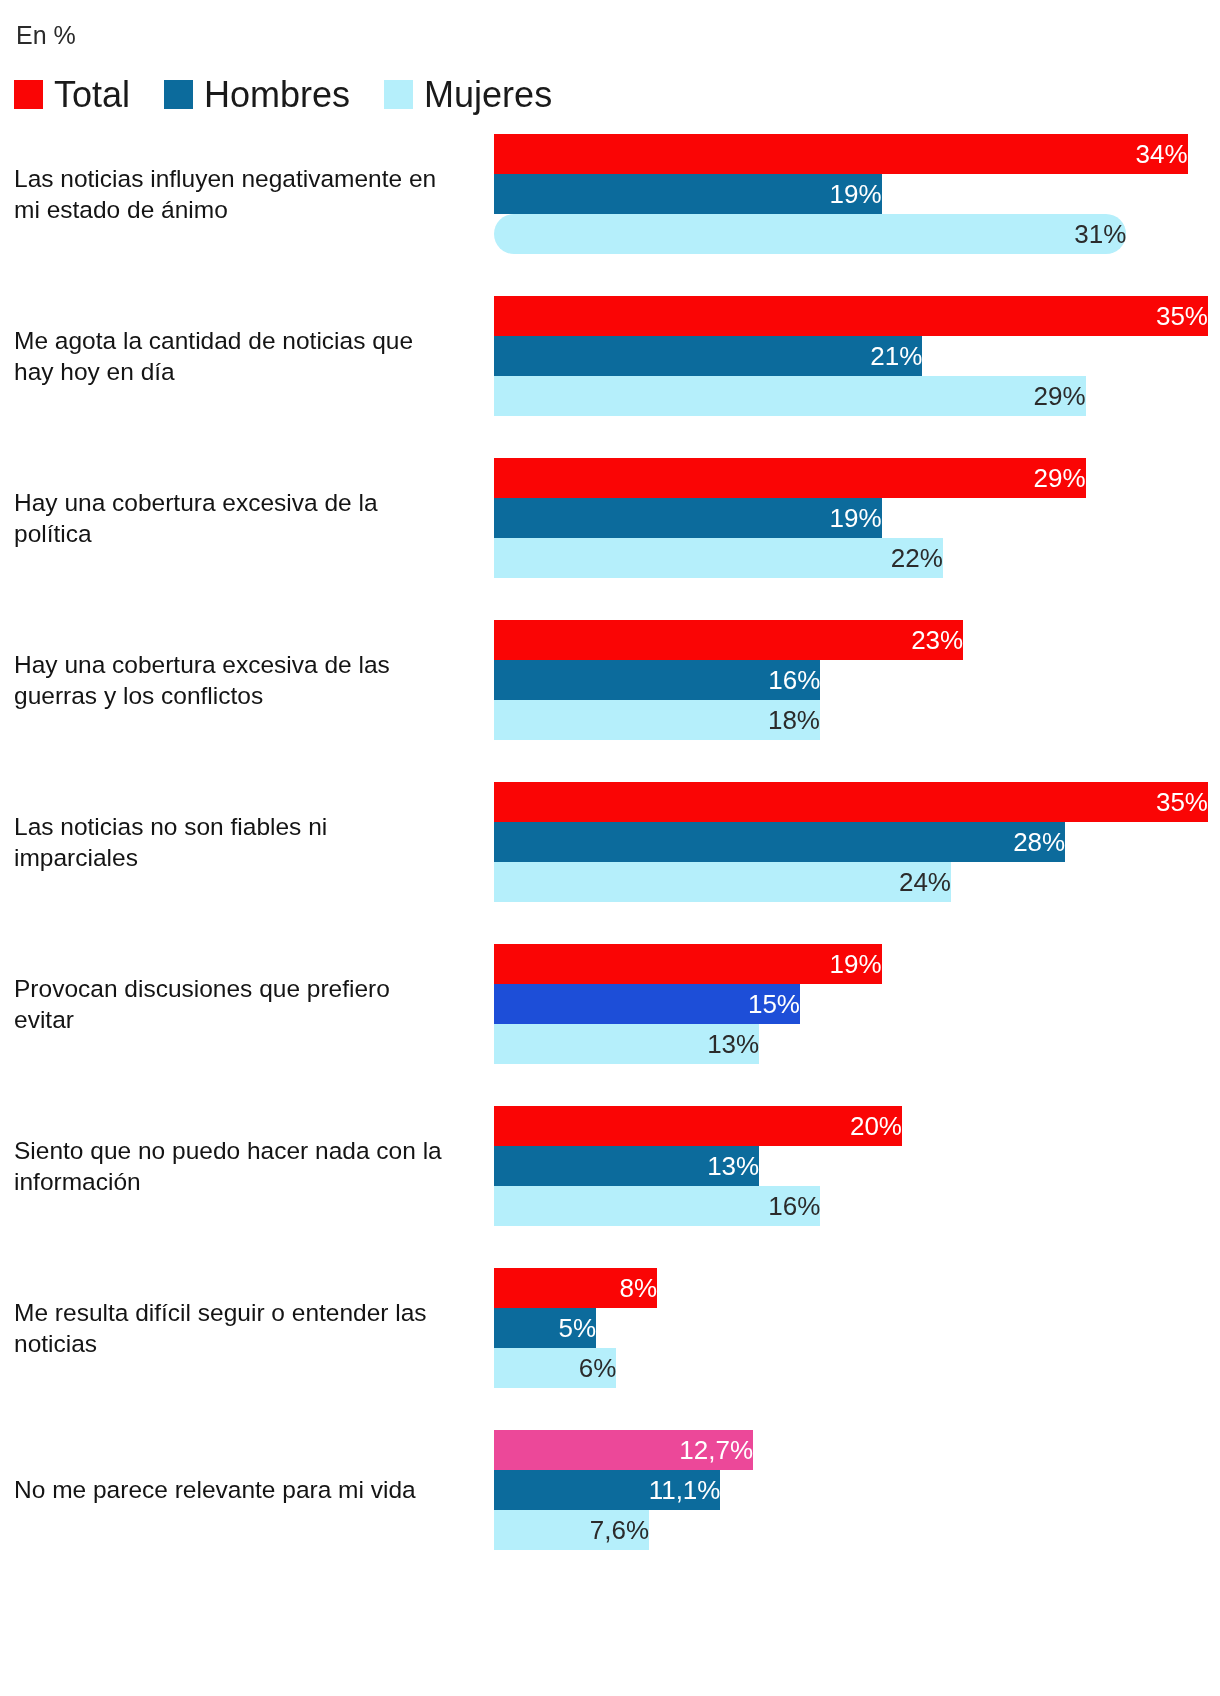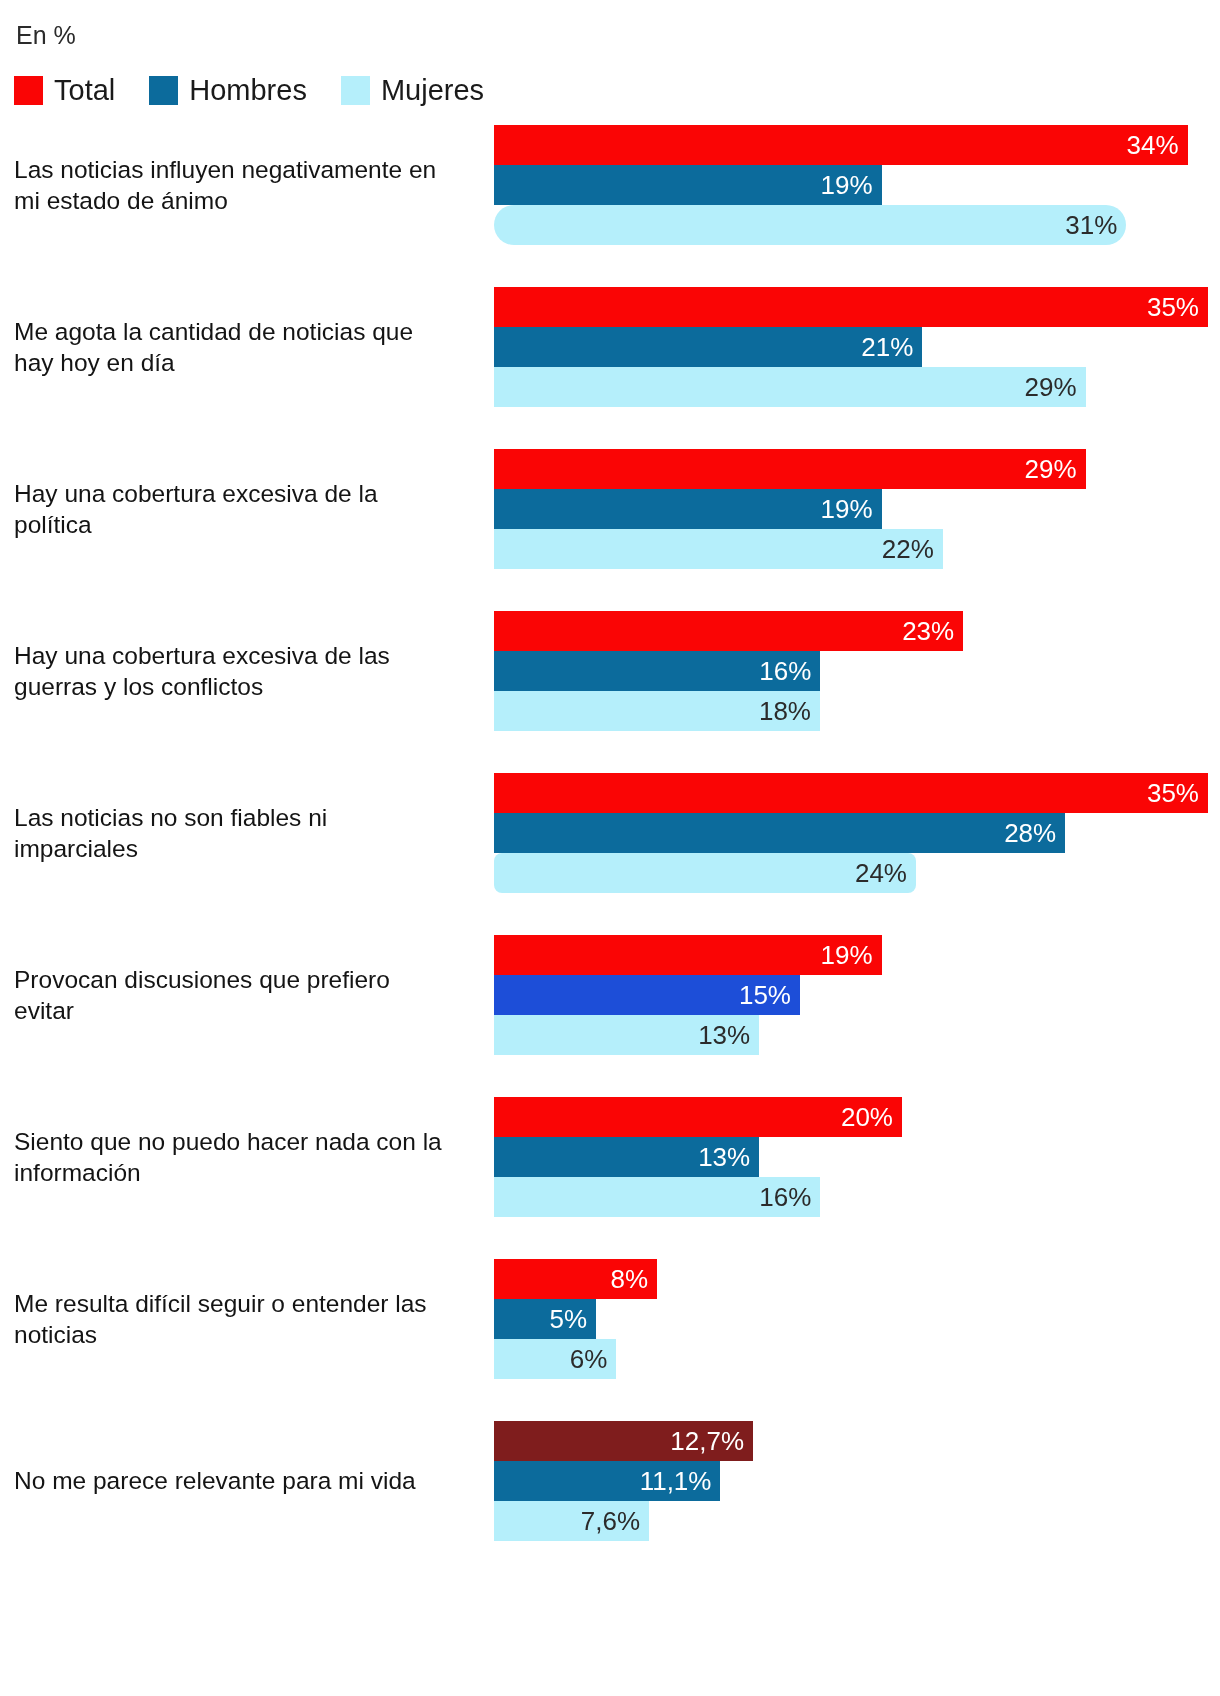--- a/index.html
+++ b/index.html
@@ -47,21 +47,21 @@
     display: flex;
     align-items: center;
     margin-right: 34px;
   }
   .legend-swatch {
     width: 29px;
     height: 29px;
     flex: 0 0 auto;
   }
   .legend-label {
-    font-size: 29px;
+    font-size: 36px;
     color: #1a1a1a;
     margin-left: 11px;
     white-space: nowrap;
   }
 
   
   .chart-body {
     position: relative;
     margin-top: 18px;
     padding-left: 14px;
@@ -102,21 +102,20 @@
     top: 0;
     height: 40px;
     display: flex;
     align-items: center;
     justify-content: flex-end;
     box-sizing: border-box;
   }
   .bar-value {
     font-size: 26px;
     line-height: 1;
-    padding-right: 9px;
     white-space: nowrap;
   }
   .bar-value.inside-light { color: #ffffff; }
   .bar-value.inside-dark  { color: #2b2b2b; }
 </style>
 </head>
 <body>
 
 <div class="header">
   <div class="chart-subtitle">En %</div>
@@ -225,21 +224,21 @@
           <div class="bar" style="width: 714px; background: rgb(250, 5, 5);">
             <span class="bar-value inside-light">35%</span>
           </div>
         </div>
         <div class="bar-row">
           <div class="bar" style="width: 571.2px; background: rgb(12, 107, 156);">
             <span class="bar-value inside-light">28%</span>
           </div>
         </div>
         <div class="bar-row">
-          <div class="bar" style="width: 422px; background: rgb(181, 239, 251); border-radius: 8px;">
+          <div class="bar" style="width: 457px; background: rgb(181, 239, 251);">
             <span class="bar-value inside-dark">24%</span>
           </div>
         </div>
       </div>
     </div>
     <div class="bar-group">
       <div class="group-label">Provocan discusiones que prefiero evitar</div>
       <div class="bars">
         <div class="bar-row">
           <div class="bar" style="width: 387.6px; background: rgb(250, 5, 5);">
@@ -295,21 +294,21 @@
           <div class="bar" style="width: 122.4px; background: rgb(181, 239, 251);">
             <span class="bar-value inside-dark">6%</span>
           </div>
         </div>
       </div>
     </div>
     <div class="bar-group">
       <div class="group-label">No me parece relevante para mi vida</div>
       <div class="bars">
         <div class="bar-row">
-          <div class="bar" style="width: 259.08px; background: #7f1d1d;">
+          <div class="bar" style="width: 259.08px; background: #ec4899;">
             <span class="bar-value inside-light">12,7%</span>
           </div>
         </div>
         <div class="bar-row">
           <div class="bar" style="width: 226.44px; background: rgb(12, 107, 156);">
             <span class="bar-value inside-light">11,1%</span>
           </div>
         </div>
         <div class="bar-row">
           <div class="bar" style="width: 155.04px; background: rgb(181, 239, 251);">

